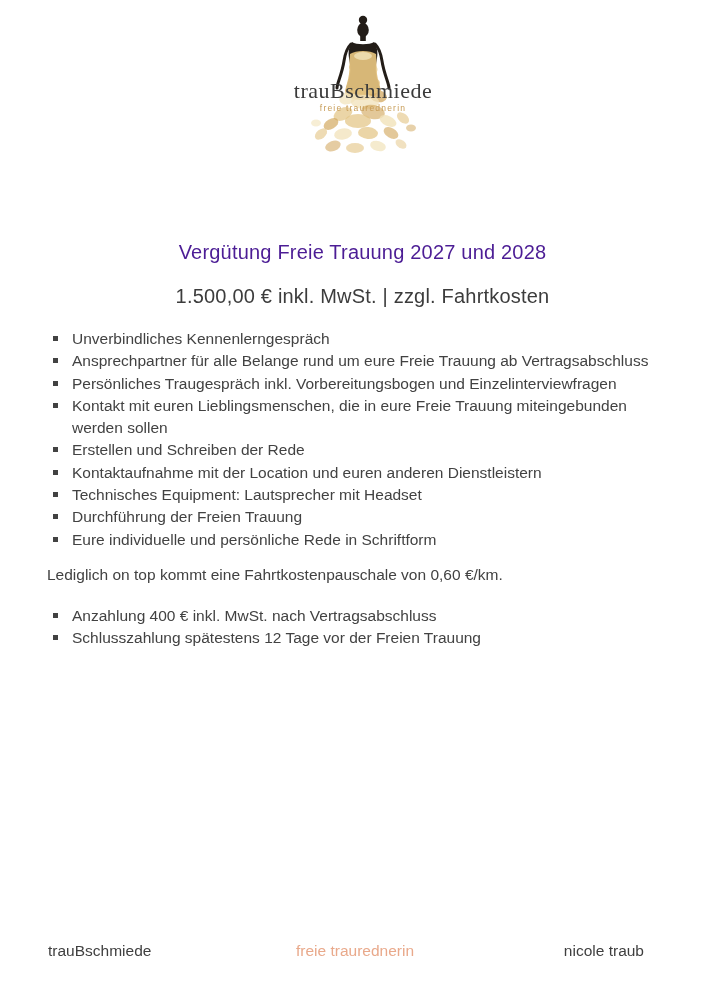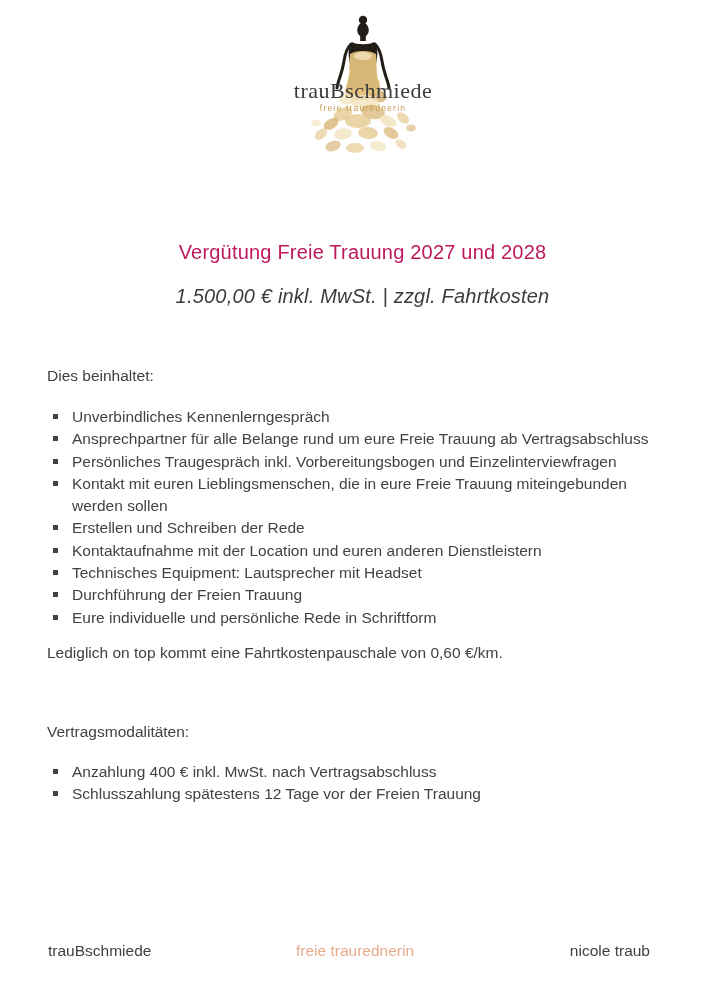--- a/index.html
+++ b/index.html
@@ -15,32 +15,31 @@
     width:162px;height:160px;
     margin:6px auto 0;
   }
   .logo-wrap svg{display:block;}
   .doc-title{
     margin:74px 0 0;
     text-align:center;
     font-size:20px;
     font-weight:400;
     line-height:24px;
-    color:#be185d;
+    color:#4c1d95;
     letter-spacing:.2px;
   }
   .doc-subtitle{
     margin:20px 0 0;
     text-align:center;
     font-size:20px;
     font-weight:400;
     line-height:24px;
     color:#3c3c3c;
     letter-spacing:.2px;
-    font-style:italic;
   }
   .content{
     padding:0 44px 0 47px;
     font-size:15.5px;
   }
   .sec-heading{
     margin:57px 0 0;
     line-height:21px;
   }
   .sec-heading.second{
@@ -77,21 +76,21 @@
     position:absolute;
     top:941px;
     left:48px;
     right:63px;
     height:22px;
     font-size:15.5px;
     line-height:20px;
     color:#3f3f3f;
   }
   .footer-left{position:absolute;left:0;top:0;}
-  .footer-right{position:absolute;right:12px;top:0;}
+  .footer-right{position:absolute;right:18px;top:0;}
   .footer-center{
     position:absolute;
     left:50%;
     top:0;
     transform:translateX(-50%);
     color:#e9a98b;
   }
 </style>
 </head>
 <body>
@@ -145,21 +144,20 @@
     <text x="81" y="92" text-anchor="middle" font-family="Liberation Serif, serif" font-size="22" letter-spacing="0.5" fill="#3b3b3b">trauBschmiede</text>
     <text x="81" y="105" text-anchor="middle" font-family="Liberation Sans, sans-serif" font-size="8.5" letter-spacing="1.2" fill="#c79b55">freie traurednerin</text>
   </svg>
 </div>
 
 <h1 class="doc-title">Vergütung Freie Trauung 2027 und 2028</h1>
 <h2 class="doc-subtitle">1.500,00 € inkl. MwSt. | zzgl. Fahrtkosten</h2>
 
 <div class="content">
 
-  <p class="sec-heading">Dies beinhaltet:</p>
 
   <ul class="bullet-list">
     <li>
         <span class="bullet"></span>
         <span class="li-text">Unverbindliches Kennenlerngespräch</span>
       </li>
     <li>
         <span class="bullet"></span>
         <span class="li-text">Ansprechpartner für alle Belange rund um eure Freie Trauung ab Vertragsabschluss</span>
       </li>
@@ -188,21 +186,20 @@
         <span class="li-text">Durchführung der Freien Trauung</span>
       </li>
     <li>
         <span class="bullet"></span>
         <span class="li-text">Eure individuelle und persönliche Rede in Schriftform</span>
       </li>
   </ul>
 
   <p class="note">Lediglich on top kommt eine Fahrtkostenpauschale von 0,60 €/km.</p>
 
-  <p class="sec-heading second">Vertragsmodalitäten:</p>
 
   <ul class="bullet-list second">
     <li>
         <span class="bullet"></span>
         <span class="li-text">Anzahlung 400 € inkl. MwSt. nach Vertragsabschluss</span>
       </li>
     <li>
         <span class="bullet"></span>
         <span class="li-text">Schlusszahlung spätestens 12 Tage vor der Freien Trauung</span>
       </li>

